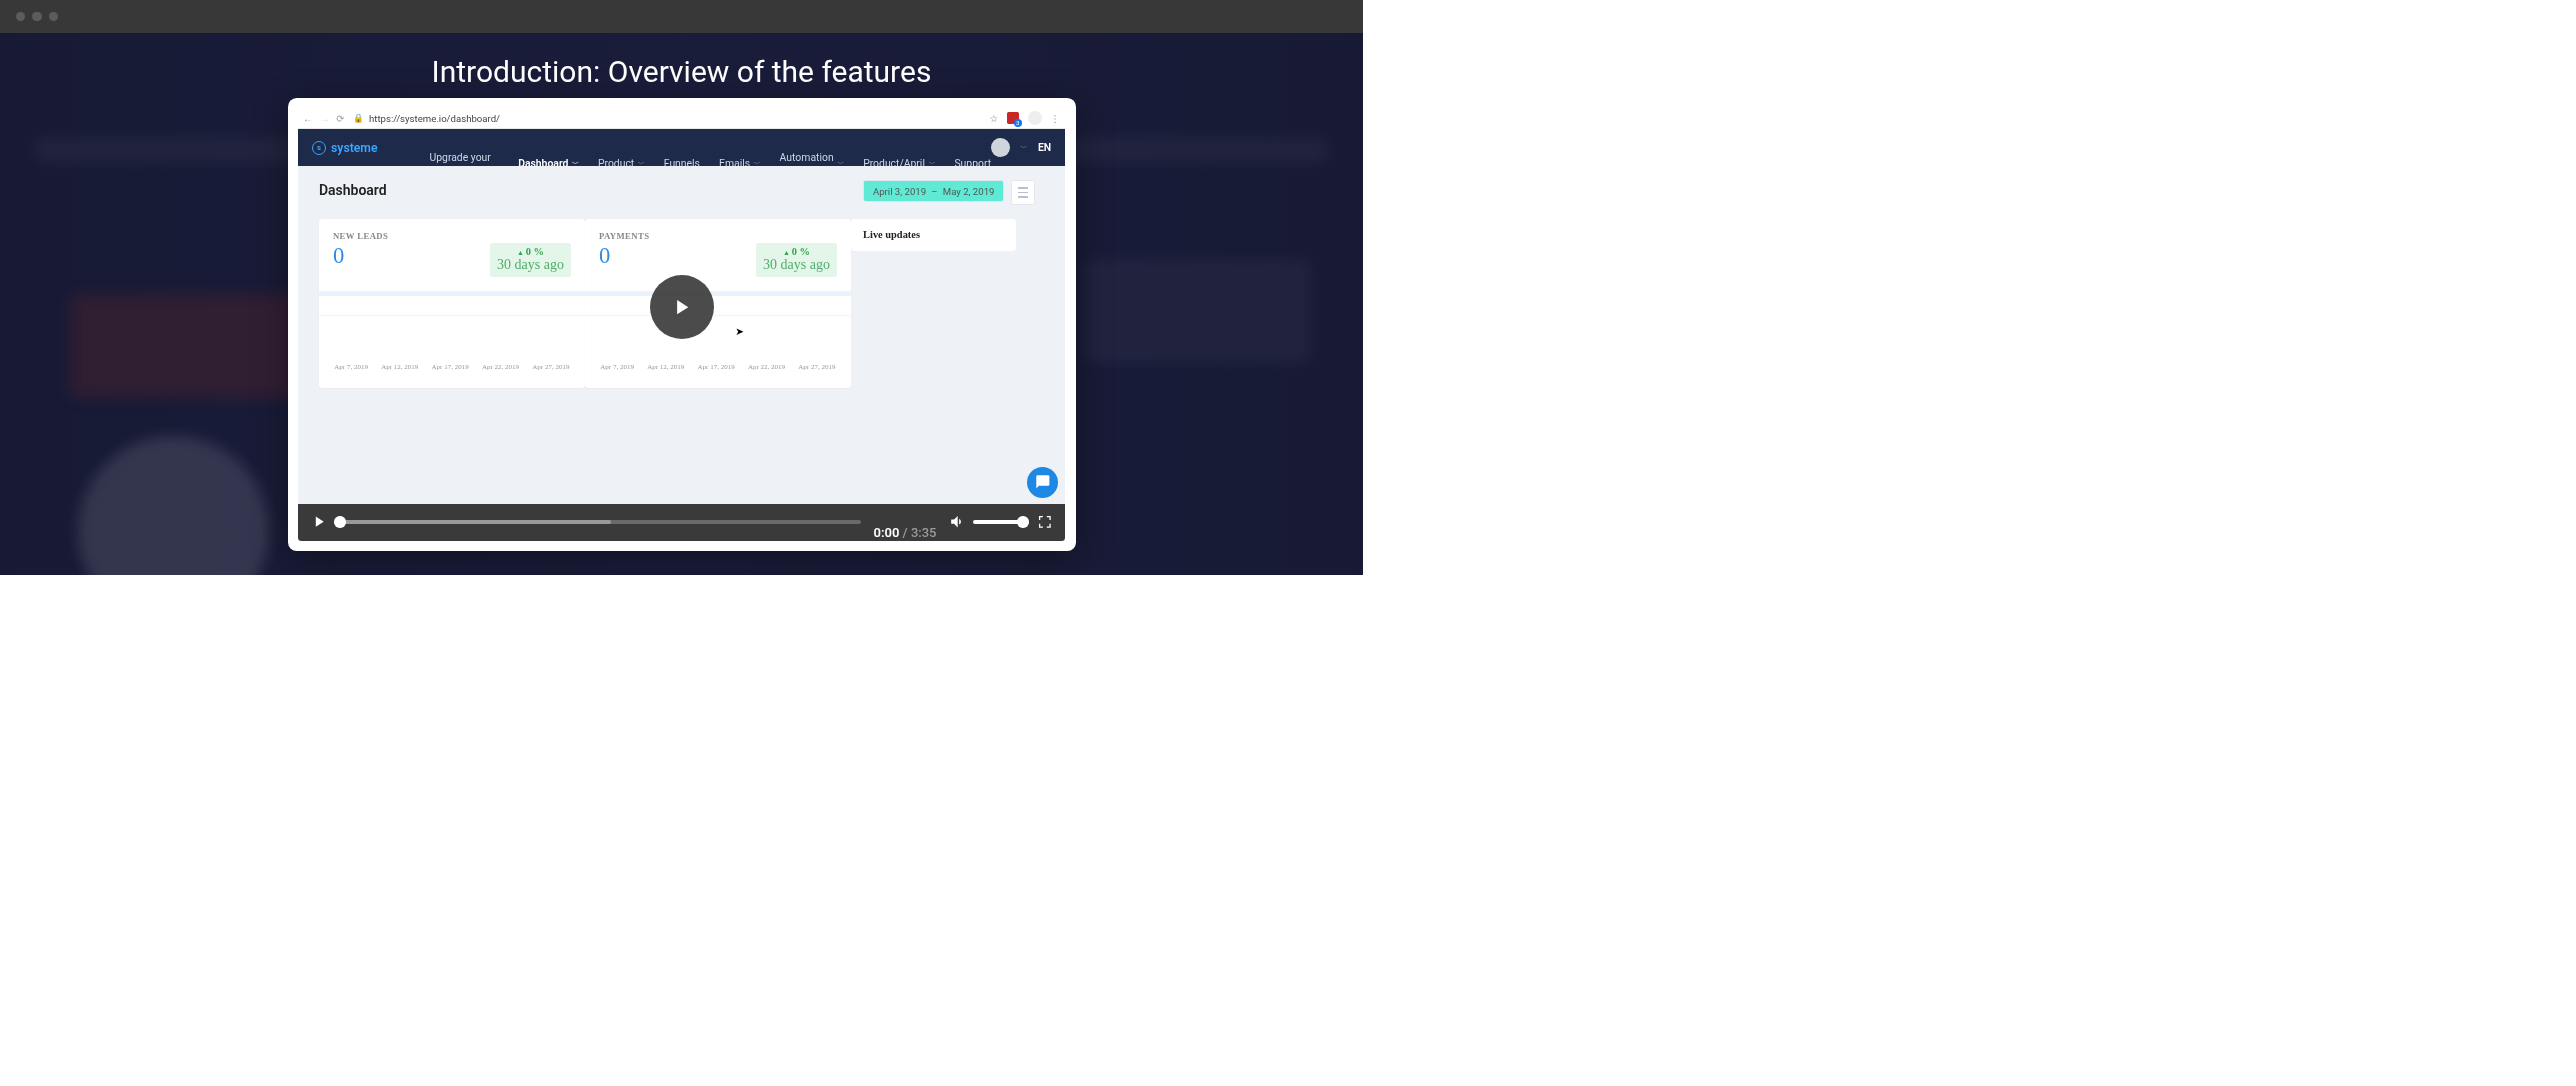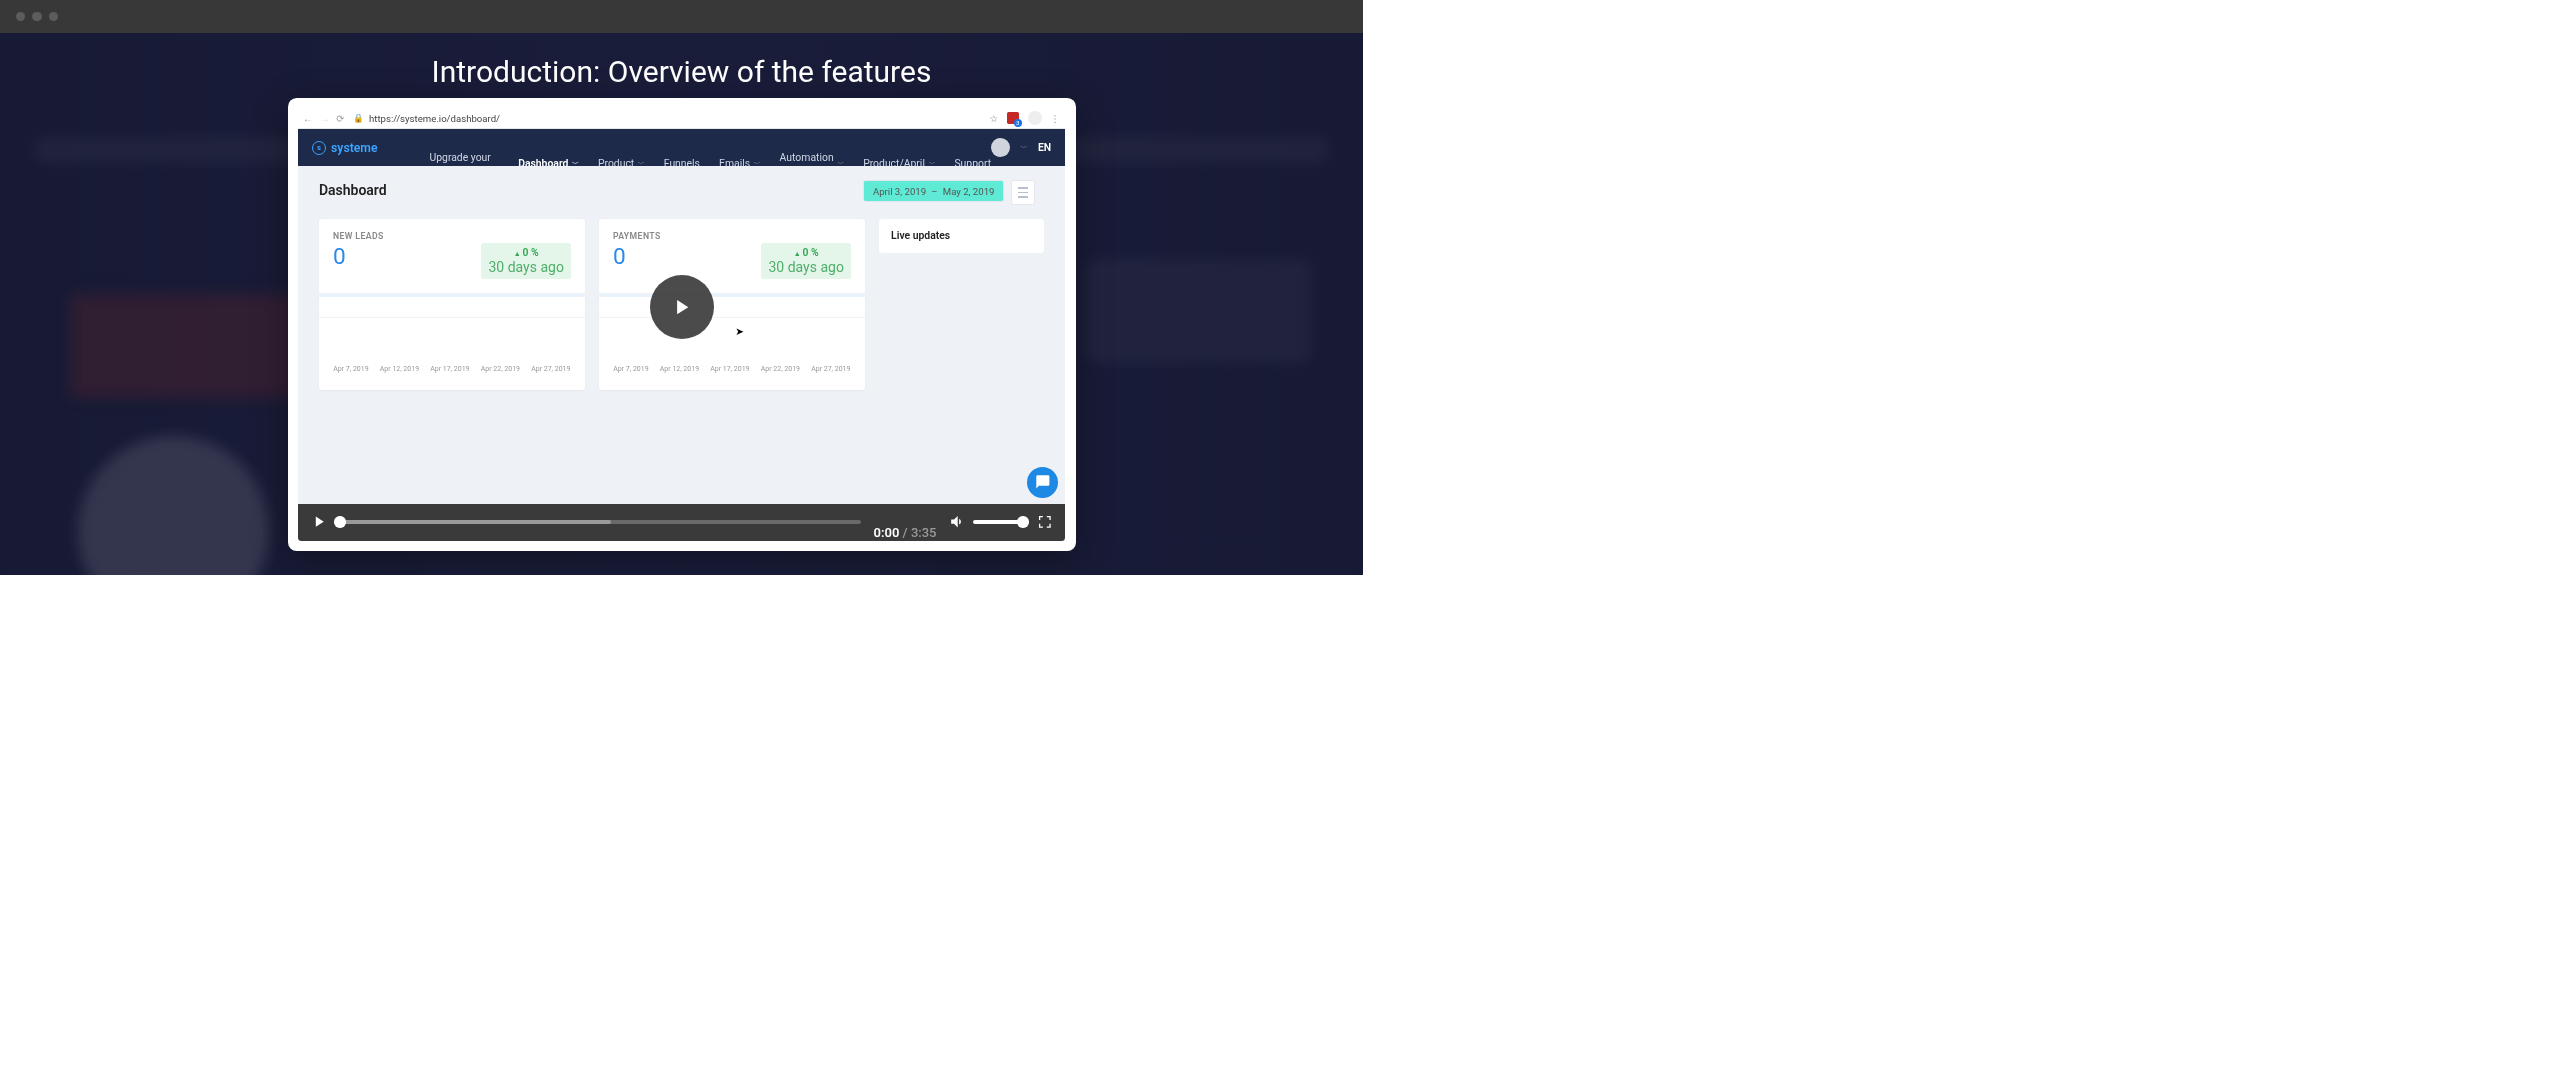--- a/index.html
+++ b/index.html
@@ -49,21 +49,21 @@
   .navright{margin-left:auto;display:flex;align-items:center;gap:10.4px;}
   .avatar{width:19px;height:19px;border-radius:50%;background:#d0d4dc;}
 
   
   .appbody{ background:#eef1f5; height:calc(100% - 57px - 37px); padding:15.7px 21px; position:relative;}
   .apph1{font-size:14px;color:#222;font-weight:600;margin-bottom:12.2px;}
   .daterange{position:absolute;right:61px;top:14px;background:#5eead4;border:0.9px solid #e3e6ec;border-radius:2.6px;padding:4.4px 8.7px;font-size:9.6px;color:#555;display:flex;gap:5.2px;}
   .drbtn{position:absolute;right:30px;top:14px;width:24.4px;height:24.4px;background:#fff;border:0.9px solid #e3e6ec;border-radius:2.6px;display:flex;flex-direction:column;justify-content:center;align-items:center;gap:2.6px;}
   .drbtn span{width:10.4px;height:1.7px;background:#b8c0cf;}
 
-  .cards{display:flex;gap:14px;margin-top:21px;align-items:flex-start;}
+  .cards{display:flex;margin-top:21px;align-items:flex-start;font-family:Liberation Serif, serif;}
   .card{background:#fff;border-radius:3.5px;flex:0 0 266px;padding:12.2px 14px 17.4px;box-shadow:0 0.9px 1.7px rgba(0,0,0,.04);}
   .card .label{font-size:8.7px;letter-spacing:0.4px;color:#888;font-weight:600;}
   .card .row{display:flex;justify-content:space-between;align-items:flex-start;margin-top:1.7px;}
   .card .big{font-size:22.6px;color:#2e8ae6;font-weight:400;}
   .badge{background:#e4f6ea;border-radius:2.6px;padding:3.5px 7px;text-align:center;}
   .badge .p{color:#2fa64f;font-size:10.4px;font-weight:600;}
   .badge .p::before{content:'▲ ';font-size:7px;}
   .badge .sub{color:#4fae6a;font-size:14px;}
   .chartarea{height:63px;margin:14px -14px 0;border-top:0.9px solid #f0f2f6;background:linear-gradient(#eaf3fc 0,#eaf3fc 3.5px,transparent 3.5px);position:relative;}
   .chartarea::after{content:'';position:absolute;left:0;right:0;top:22.6px;height:0.9px;background:#f0f2f6;}

